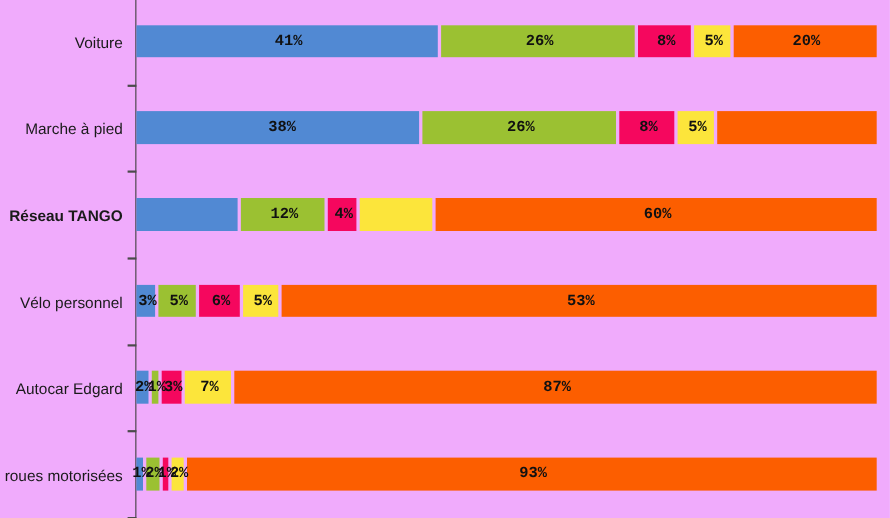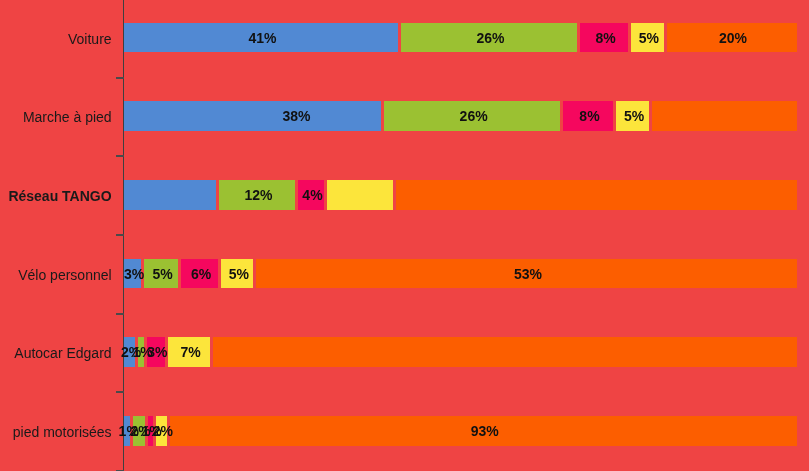--- a/index.html
+++ b/index.html
@@ -11,21 +11,21 @@
     width: 809px;
     height: 471px;
     overflow: hidden;
     font-family: "Liberation Sans", sans-serif;
   }
   #chart {
     position: relative;
     filter: opacity(1);
     width: 809px;
     height: 471px;
-    background: #ef4444;
+    background: #f0abfc;
   }
   .axis-line {
     position: absolute;
     left: 123px;
     top: 0;
     width: 1.2px;
     height: 471px;
     background: #3f3f3f;
   }
   .tick {
@@ -58,21 +58,21 @@
     position: absolute;
     top: 0;
     height: 100%;
     display: flex;
     align-items: center;
     justify-content: center;
     font-size: 14px;
     font-weight: bold;
     color: #111111;
     white-space: nowrap;
-    font-family: Liberation Sans, sans-serif;
+    font-family: Liberation Mono, monospace;
     border-radius: 13px;
   }
 </style>
 </head>
 <body>
 
 <div id="chart">
 
   <div class="axis-line" style="background: rgb(63, 63, 63);"></div>
 
@@ -84,21 +84,21 @@
     <div class="tick" style="top: 391.1px;"></div>
     <div class="tick" style="top: 469.7px;"></div>
   </div>
 
   <div id="labels">
     <div class="cat-label" style="top: 31.65px;">Voiture</div>
     <div class="cat-label" style="top: 110.3px;">Marche à pied</div>
     <div class="cat-label" style="top: 188.95px; font-weight: bold;">Réseau TANGO</div>
     <div class="cat-label" style="top: 267.6px;">Vélo personnel</div>
     <div class="cat-label" style="top: 346.25px;">Autocar Edgard</div>
-    <div class="cat-label" style="top: 424.9px;">pied motorisées</div>
+    <div class="cat-label" style="top: 424.9px;">roues motorisées</div>
   </div>
 
   <div id="bars">
     <div class="bar-row" style="top: 22.8px; height: 29.7px; width: 675.6px;">
       <div class="seg" style="left: 0px; width: 273.996px; background: rgb(81, 137, 211);"></div>
       <div class="seg" style="left: 276.996px; width: 176.034px; background: rgb(155, 193, 50);"></div>
       <div class="seg" style="left: 456.03px; width: 48.3456px; background: rgb(245, 7, 94);"></div>
       <div class="seg" style="left: 507.376px; width: 32.1312px; background: rgb(252, 229, 59);"></div>
       <div class="seg" style="left: 542.507px; width: 130.093px; background: rgb(252, 94, 0);"></div>
       <div class="seg-label" style="left: 0px; width: 276.996px;">41%</div>
@@ -106,33 +106,34 @@
       <div class="seg-label" style="left: 456.03px; width: 51.3456px;">8%</div>
       <div class="seg-label" style="left: 507.376px; width: 35.1312px;">5%</div>
       <div class="seg-label" style="left: 542.507px; width: 133.093px;">20%</div>
     </div>
     <div class="bar-row" style="top: 101.45px; height: 29.7px; width: 675.6px;">
       <div class="seg" style="left: 0px; width: 257.106px; background: rgb(81, 137, 211);"></div>
       <div class="seg" style="left: 260.106px; width: 176.034px; background: rgb(155, 193, 50);"></div>
       <div class="seg" style="left: 439.14px; width: 49.6968px; background: rgb(245, 7, 94);"></div>
       <div class="seg" style="left: 491.837px; width: 33.4824px; background: rgb(252, 229, 59);"></div>
       <div class="seg" style="left: 528.319px; width: 144.281px; background: rgb(252, 94, 0);"></div>
-      <div class="seg-label" style="left: 0px; width: 265px; padding-left: 40px;">38%</div>
+      <div class="seg-label" style="left: 0px; width: 265px;">38%</div>
       <div class="seg-label" style="left: 260.106px; width: 179.034px;">26%</div>
       <div class="seg-label" style="left: 439.14px; width: 52.6968px;">8%</div>
       <div class="seg-label" style="left: 491.837px; width: 36.4824px;">5%</div>
     </div>
     <div class="bar-row" style="top: 180.1px; height: 29.7px; width: 675.6px;">
       <div class="seg" style="left: 0px; width: 92.2596px; background: rgb(81, 137, 211);"></div>
       <div class="seg" style="left: 95.2596px; width: 75.3696px; background: rgb(155, 193, 50);"></div>
       <div class="seg" style="left: 173.629px; width: 26.7264px; background: rgb(245, 7, 94);"></div>
       <div class="seg" style="left: 203.356px; width: 65.9112px; background: rgb(252, 229, 59);"></div>
       <div class="seg" style="left: 272.267px; width: 400.333px; background: rgb(252, 94, 0);"></div>
       <div class="seg-label" style="left: 95.2596px; width: 78.3696px;">12%</div>
       <div class="seg-label" style="left: 173.629px; width: 29.7264px;">4%</div>
+      <div class="seg-label" style="left: 272.267px; width: 403.333px;">60%</div>
     </div>
     <div class="bar-row" style="top: 258.75px; height: 29.7px; width: 675.6px;">
       <div class="seg" style="left: 0px; width: 17.268px; background: rgb(81, 137, 211);"></div>
       <div class="seg" style="left: 20.268px; width: 33.4824px; background: rgb(155, 193, 50);"></div>
       <div class="seg" style="left: 56.7504px; width: 37.536px; background: rgb(245, 7, 94);"></div>
       <div class="seg" style="left: 97.2864px; width: 32.1312px; background: rgb(252, 229, 59);"></div>
       <div class="seg" style="left: 132.418px; width: 540.182px; background: rgb(252, 94, 0);"></div>
       <div class="seg-label" style="left: 0px; width: 20.268px;">3%</div>
       <div class="seg-label" style="left: 20.268px; width: 36.4824px;">5%</div>
       <div class="seg-label" style="left: 56.7504px; width: 40.536px;">6%</div>
@@ -142,20 +143,21 @@
     <div class="bar-row" style="top: 337.4px; height: 29.7px; width: 675.6px;">
       <div class="seg" style="left: 0px; width: 11.1876px; background: rgb(81, 137, 211);"></div>
       <div class="seg" style="left: 14.1876px; width: 5.7828px; background: rgb(155, 193, 50);"></div>
       <div class="seg" style="left: 22.9704px; width: 17.9436px; background: rgb(245, 7, 94);"></div>
       <div class="seg" style="left: 43.914px; width: 42.2652px; background: rgb(252, 229, 59);"></div>
       <div class="seg" style="left: 89.1792px; width: 583.421px; background: rgb(252, 94, 0);"></div>
       <div class="seg-label" style="left: 0px; width: 14.1876px;">2%</div>
       <div class="seg-label" style="left: 14.1876px; width: 8.7828px;">1%</div>
       <div class="seg-label" style="left: 22.9704px; width: 20.9436px;">3%</div>
       <div class="seg-label" style="left: 43.914px; width: 45.2652px;">7%</div>
+      <div class="seg-label" style="left: 89.1792px; width: 586.421px;">87%</div>
     </div>
     <div class="bar-row" style="top: 416.05px; height: 29.7px; width: 675.6px;">
       <div class="seg" style="left: 0px; width: 6.4584px; background: rgb(81, 137, 211);"></div>
       <div class="seg" style="left: 9.4584px; width: 11.1876px; background: rgb(155, 193, 50);"></div>
       <div class="seg" style="left: 23.646px; width: 5.1072px; background: rgb(245, 7, 94);"></div>
       <div class="seg" style="left: 31.7532px; width: 11.1876px; background: rgb(252, 229, 59);"></div>
       <div class="seg" style="left: 45.9408px; width: 626.659px; background: rgb(252, 94, 0);"></div>
       <div class="seg-label" style="left: 0px; width: 9.4584px;">1%</div>
       <div class="seg-label" style="left: 9.4584px; width: 14.1876px;">2%</div>
       <div class="seg-label" style="left: 23.646px; width: 8.1072px;">1%</div>

